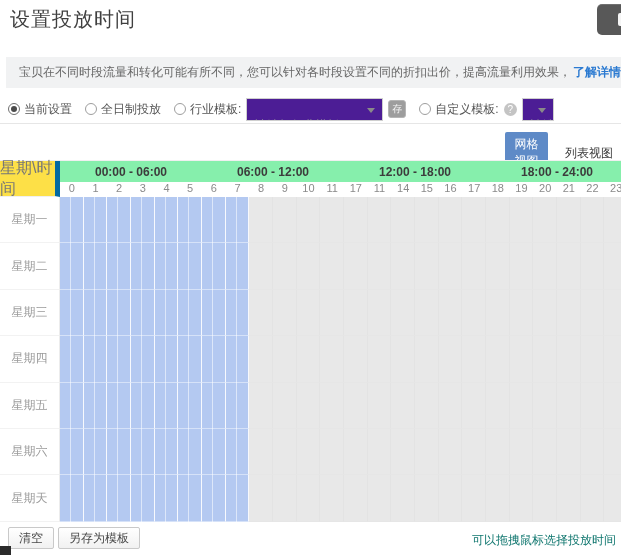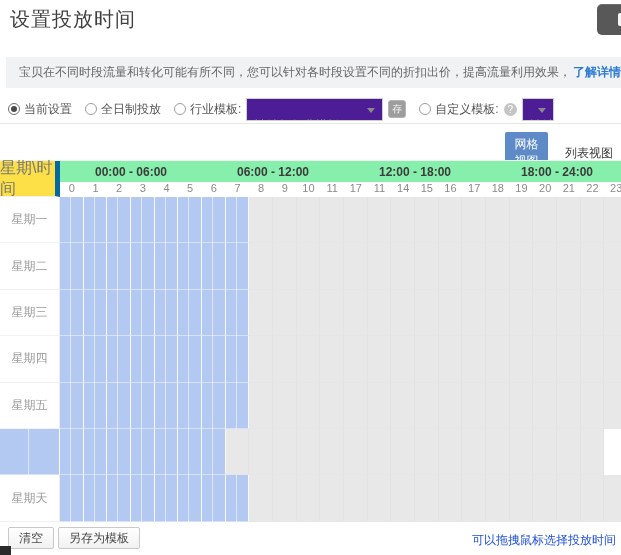--- a/index.html
+++ b/index.html
@@ -47,21 +47,21 @@
   .cell { background-color:var(--unselected-cell,#e8e8e8); border-right:1px solid #e3e3e3; border-bottom:1px solid #e6e6e6; cursor:pointer; }
   .cell.sel { background-color:var(--selected-cell,#b4c9f1);
     background-image:linear-gradient(to right, transparent calc(50% - 1px), rgba(255,255,255,.55) calc(50% - 1px), rgba(255,255,255,.55) 50%, transparent 50%);
     border-right:1px solid rgba(255,255,255,.9); border-bottom:1px solid rgba(255,255,255,.45); }
 
   
   .footer { position:absolute; left:0; top:527px; width:621px; height:24px; }
   .f-btn { position:absolute; top:0; height:22px; border:1px solid #c9c9c9; border-radius:2px; background:linear-gradient(#ffffff,#f1f1f1); font-size:12px; color:#4a4a4a; padding:0 10px; cursor:pointer; font-family:inherit; }
   .f-btn.clear { left:8px; }
   .f-btn.saveas { left:58px; }
-  .hint { position:absolute; right:5px; top:5px; font-size:12px; color:#1d4ed8; }
+  .hint { position:absolute; right:5px; top:5px; font-size:12px; color:#0f766e; }
   .bl-corner { position:absolute; left:0; bottom:0; width:11px; height:9px; background:#2b2b2b; }
 </style>
 </head>
 <body>
 
 <div class="page">
 
   <h1 class="title">设置投放时间</h1>
   <div class="top-right-btn"></div>
 
@@ -262,20 +262,21 @@
       <div class="cell"></div>
       <div class="cell"></div>
       <div class="cell"></div>
       <div class="cell"></div>
       <div class="cell"></div>
       <div class="cell"></div>
       <div class="cell"></div>
       <div class="cell"></div>
       <div class="cell"></div>
       <div class="cell"></div>
+      <div class="day-label">星期六</div>
       <div class="cell sel"></div>
       <div class="cell sel"></div>
       <div class="cell sel"></div>
       <div class="cell sel"></div>
       <div class="cell sel"></div>
       <div class="cell sel"></div>
       <div class="cell sel"></div>
       <div class="cell sel"></div>
       <div class="cell"></div>
       <div class="cell"></div>

